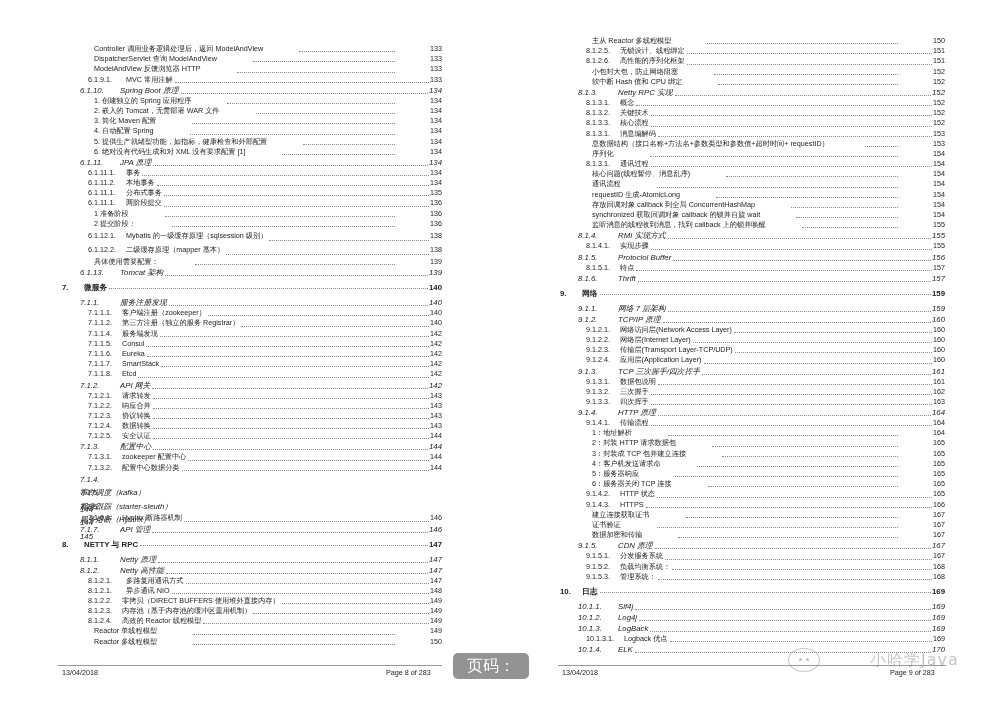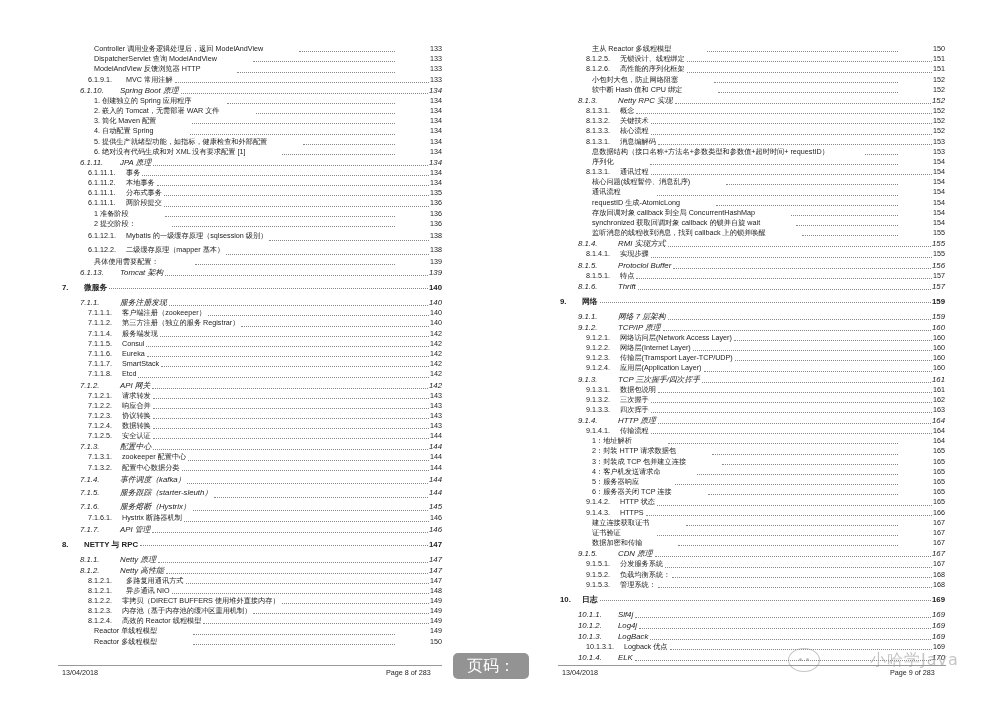--- a/index.html
+++ b/index.html
@@ -14,21 +14,21 @@
   .row { display: flex; align-items: baseline; height: 10.2px; font-size: 7.2px; line-height: 10.2px; white-space: nowrap; }
   .row .num { flex: 0 0 auto; }
   .row .title { flex: 0 0 auto; }
   .row .dots { flex: 1 1 auto; overflow: hidden; border-bottom: 1px dotted #888; margin: 0 1px 2px 2px; height: 1px; align-self: flex-end; }
   .row .pg { flex: 0 0 auto; text-align: right; }
   .row.l1 { font-weight: bold; font-size: 7.8px; height: 19px; line-height: 19px; align-items: center; }
   .row.l1 .num { width: 22px; }
   .row.l1 .dots { align-self: center; margin-top: 4px; }
   .row.l2 { font-style: italic; font-size: 7.8px; padding-left: 18px; height: 11px; line-height: 11px; }
   .row.l2 .num { width: 40px; }
-  .row.l2.gap { height: 13.5px; line-height: 13.5px; }
+  .row.l2.gap { height: 13.5px; line-height: 13.5px; flex-direction: column; }
   .row.l3 { padding-left: 26px; }
   .row.l3 .num { width: 38px; }
   .row.l3.narrow .num { width: 34px; }
   .row.l3.gap { height: 14px; line-height: 14px; }
   .row.l4 { padding-left: 32px; gap: 34px; }
   .row.l1 .pg, .row.l2 .pg { font-weight: bold; }
   .row.l2 .pg { font-weight: normal; }
   .footer-line { position: absolute; height: 1px; background: #999; }
   .footer-text { position: absolute; font-size: 7.2px; color: #222; }
   .badge { position: absolute; left: 453px; top: 653px; width: 76px; height: 26px; background: #8a8a8a; border-radius: 5px; color: #fff; font-size: 16px; line-height: 26px; text-align: center; opacity: 0.92; }
@@ -359,21 +359,21 @@
         <span class="dots"></span>
         <span class="pg">150</span>
       </div>
     </div>
   <div class="footer-line" style="left:58px; top:665px; width:384px;"></div>
   <div class="footer-text" style="left:62px; top:668px;">13/04/2018</div>
   <div class="footer-text" style="left:386px; top:668px;">Page 8 of 283</div>
 </div>
 
 <div class="page right">
-  <div class="toc" id="toc-right" style="left:60px; top:44px; width:385px;">
+  <div class="toc" id="toc-right" style="left:60px; top:36px; width:385px;">
       <div class="row l4">
         <span class="title">主从 Reactor 多线程模型</span>
         <span class="dots"></span>
         <span class="pg">150</span>
       </div>
       <div class="row l3 narrow">
         <span class="num">8.1.2.5.</span>
         <span class="title">无锁设计、线程绑定</span>
         <span class="dots"></span>
         <span class="pg">151</span>

